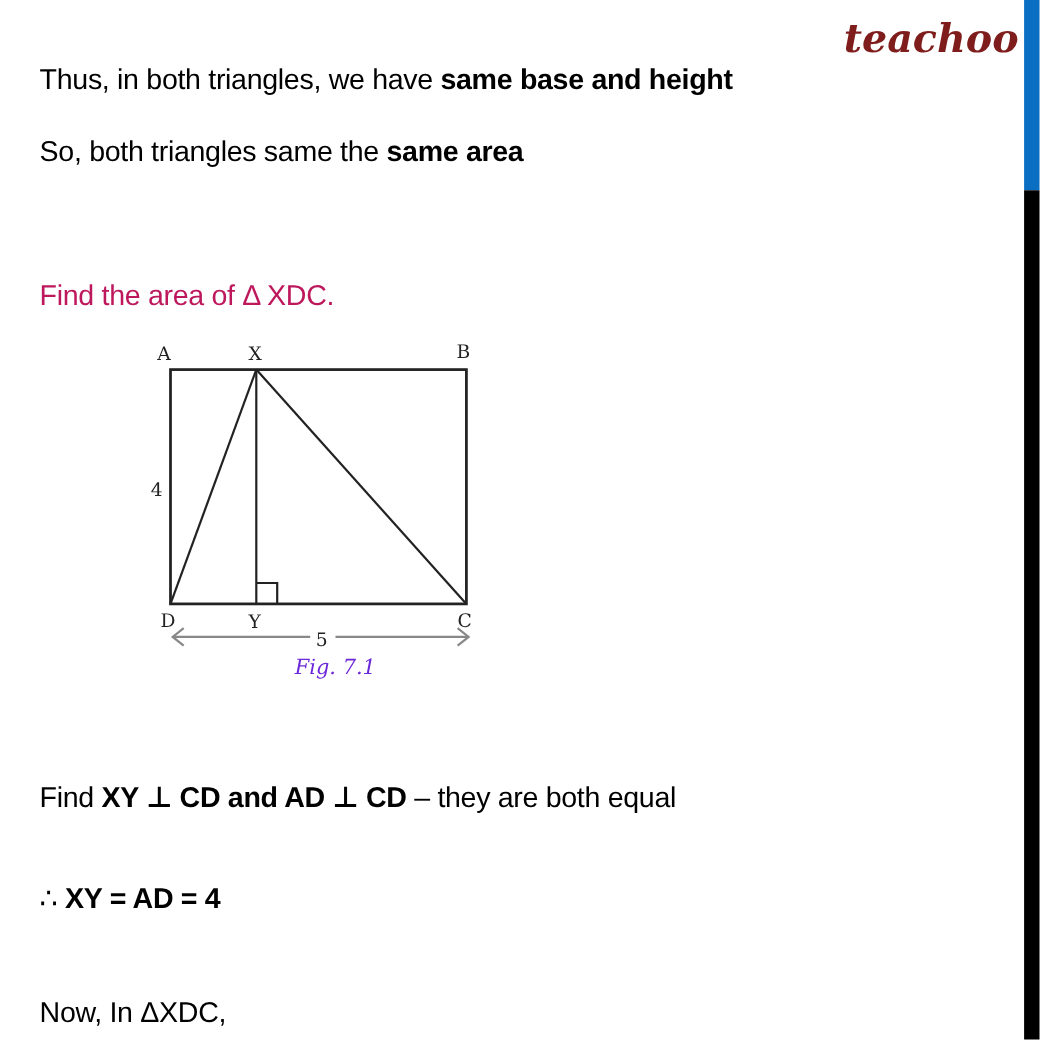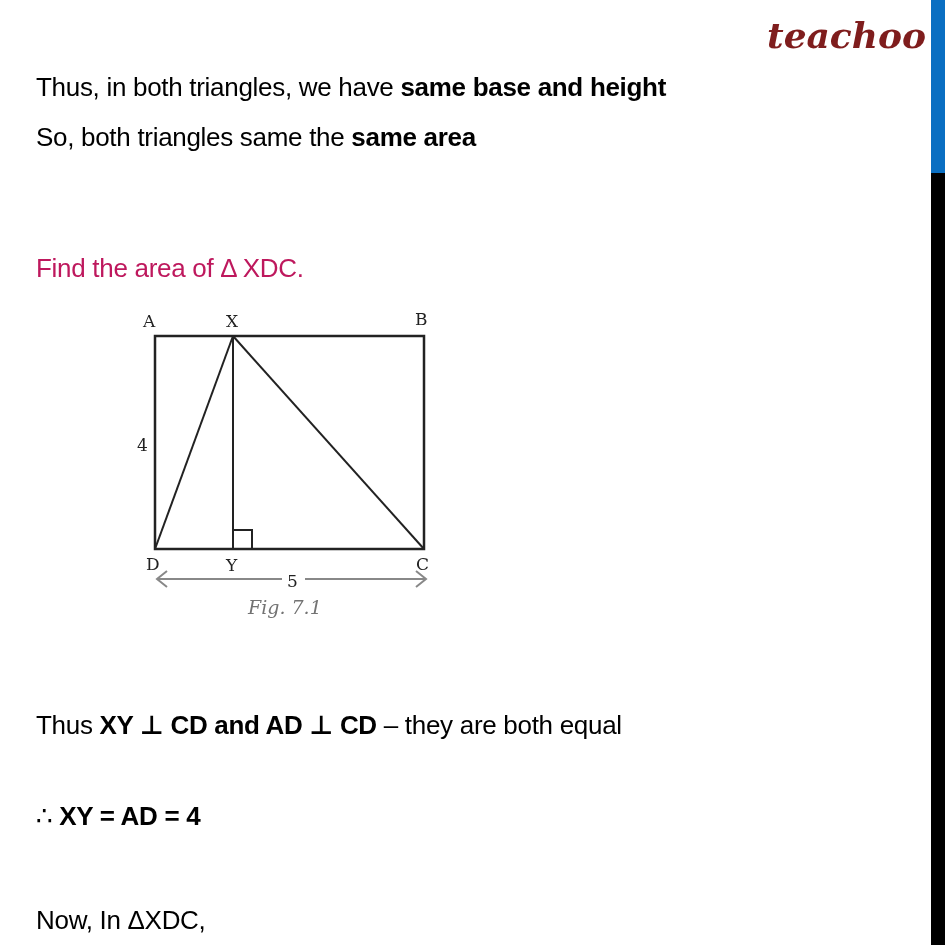--- a/index.html
+++ b/index.html
@@ -17,32 +17,32 @@
   .sidebar-blue { position: absolute; left: 931px; top: 0; width: 14px; height: 173px; background: #0a6fc2; }
   .sidebar-black { position: absolute; left: 931px; top: 173px; width: 14px; height: 772px; background: #000; }
   .line {
     position: absolute; left: 36px; font-size: 26px; line-height: 32px; white-space: nowrap;
     letter-spacing: -0.3px;
   }
   .line b { font-weight: bold; }
   .blue { color: #be185d; }
   .figure { position: absolute; left: 130px; top: 300px; width: 320px; height: 330px; }
   .caption {
-    position: absolute; left: 248px; top: 596px;
-    font-family: "DejaVu Serif", serif; font-style: italic; font-size: 19px; color: #737373;
+    position: absolute; left: 268px; top: 596px;
+    font-family: "DejaVu Serif", serif; font-style: italic; font-size: 19px; color: #6d28d9;
   }
 </style>
 </head>
 <body>
 
 <div class="logo">teachoo</div>
 <div class="sidebar-blue"></div>
 <div class="sidebar-black"></div>
 
-<div class="line" style="top:71px;">
+<div class="line" style="top:56px;">
   <span>Thus, in both triangles, we have </span><b>same base and height</b>
 </div>
 
 <div class="line" style="top:121px;">
   <span>So, both triangles same the </span><b>same area</b>
 </div>
 
 <div class="line blue" style="top:252px;">Find the area of Δ XDC.</div>
 
 <div class="figure">
@@ -70,20 +70,20 @@
       <text x="146" y="570">D</text>
       <text x="226" y="571">Y</text>
       <text x="416" y="570">C</text>
       <text x="287" y="587">5</text>
     </g>
   </svg>
 </div>
 <div class="caption">Fig. 7.1</div>
 
 <div class="line" style="top:709px;">
-  <span>Thus </span><b>XY ⊥ CD and AD ⊥ CD</b><span> – they are both equal</span>
+  <span>Find </span><b>XY ⊥ CD and AD ⊥ CD</b><span> – they are both equal</span>
 </div>
 
 <div class="line" style="top:800px;">
   <span>∴ </span><b>XY = AD = 4</b>
 </div>
 
 <div class="line" style="top:904px;">Now, In ΔXDC,</div>
 
 </body></html>

